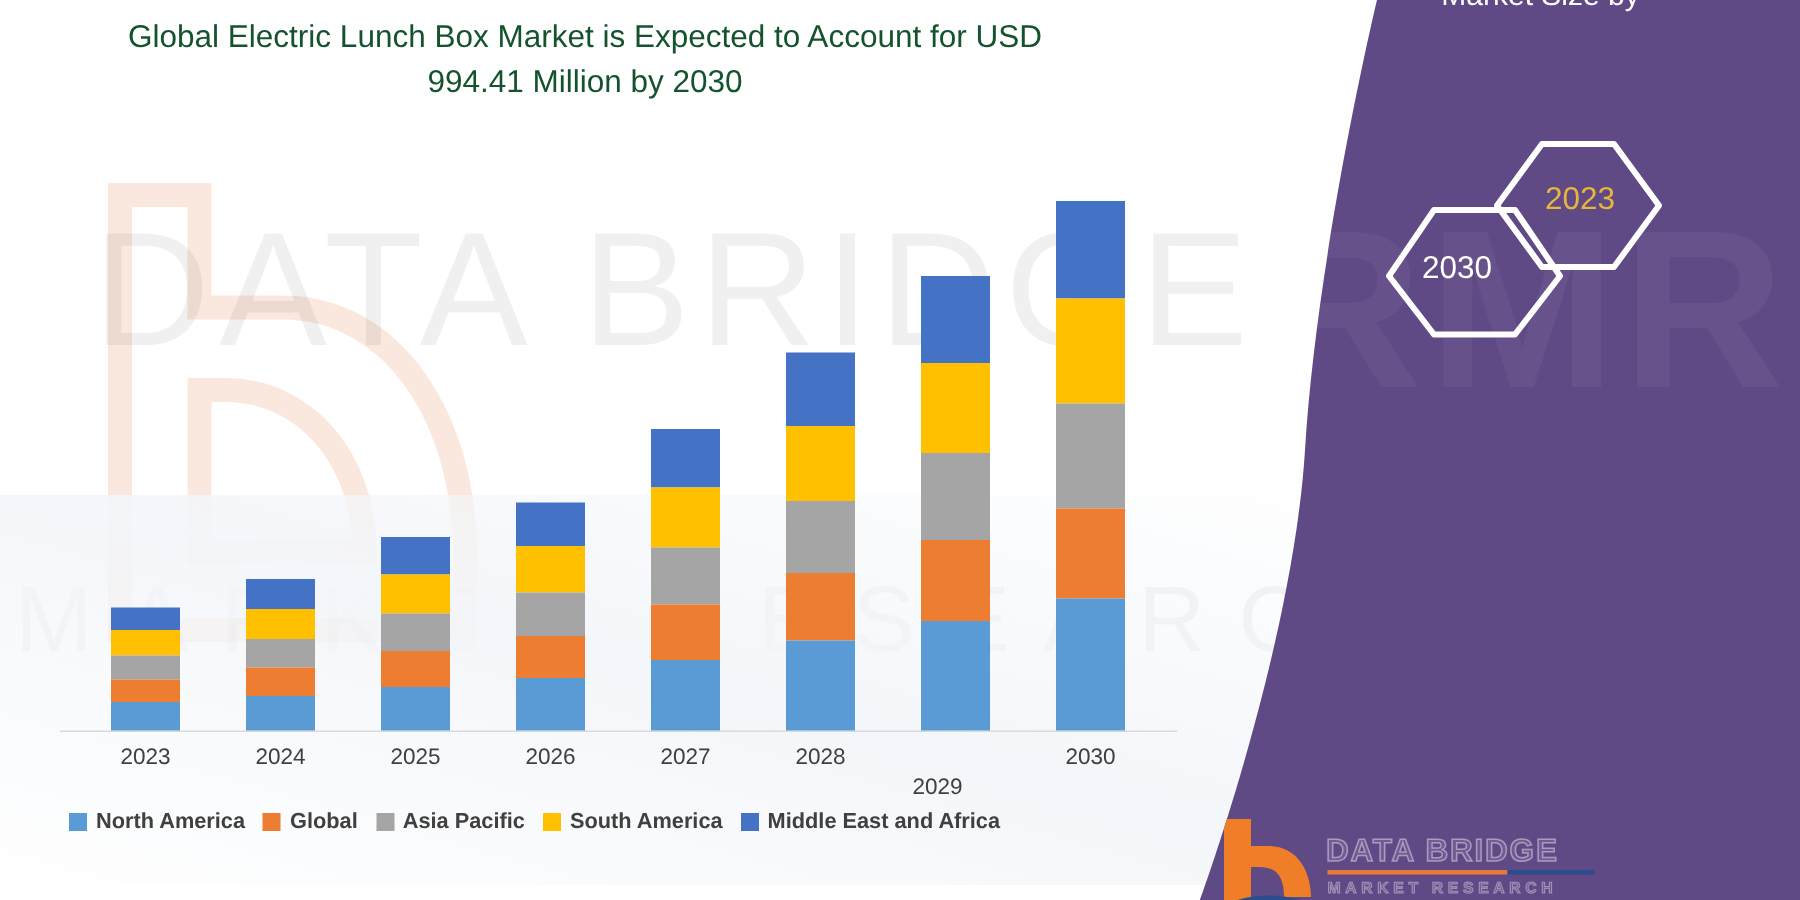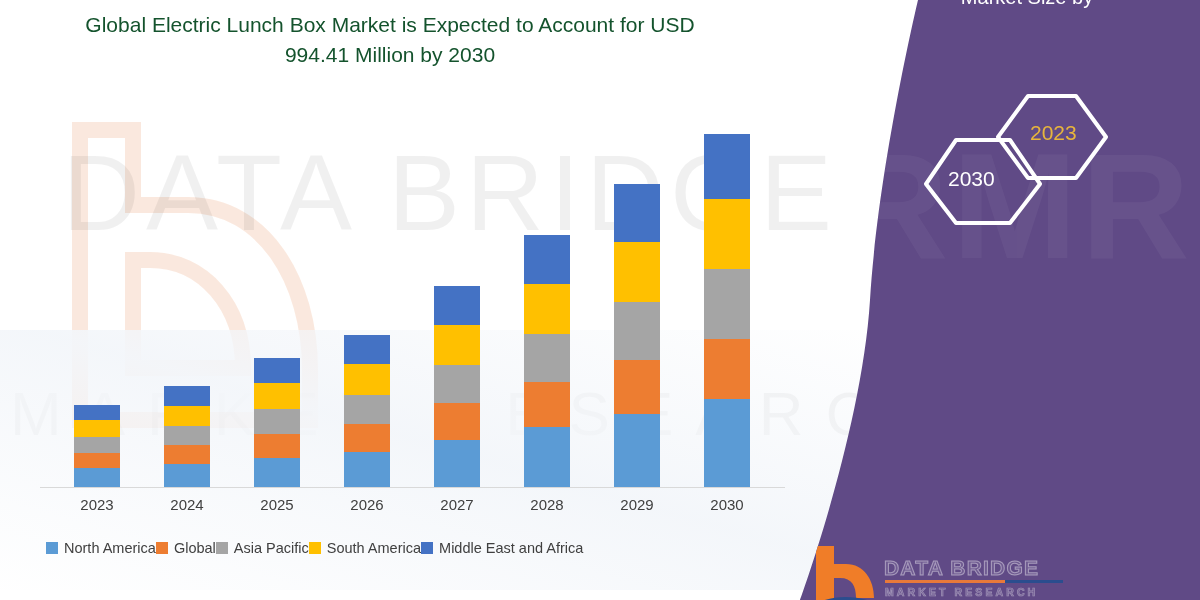--- a/index.html
+++ b/index.html
@@ -109,21 +109,22 @@
   }
 
   
   #legend {
     position: absolute;
     left: 46px; top: 540px;
     width: 740px;
     display: flex;
     align-items: center;
     justify-content: flex-start;
-    gap: 0;
+    gap: 12px;
+    font-weight: bold;
   }
   .legend-item { display: flex; align-items: center; gap: 6px; }
   .legend-swatch { width: 12px; height: 12px; flex: 0 0 auto; }
   .legend-label { font-size: 14.5px; color: #404040; white-space: nowrap; }
 
   
   #brand-panel {
     position: absolute;
     right: 0; top: 0;
     width: 400px; height: 600px;
@@ -301,21 +302,21 @@
       </div>
     </div>
 
   <div id="x-axis">
       <div class="x-label" style="left: 12px;">2023</div>
       <div class="x-label" style="left: 102px;">2024</div>
       <div class="x-label" style="left: 192px;">2025</div>
       <div class="x-label" style="left: 282px;">2026</div>
       <div class="x-label" style="left: 372px;">2027</div>
       <div class="x-label" style="left: 462px;">2028</div>
-      <div class="x-label" style="left: 552px;">2029</div>
+      <div class="x-label" style="left: 540px; margin-top: 20px;">2029</div>
       <div class="x-label" style="left: 642px;">2030</div>
     </div>
 
   <div id="legend">
       <div class="legend-item">
         <span class="legend-swatch" style="background: rgb(91, 155, 213);"></span>
         <span class="legend-label">North America</span>
       </div>
       <div class="legend-item">
         <span class="legend-swatch" style="background: rgb(237, 125, 49);"></span>

